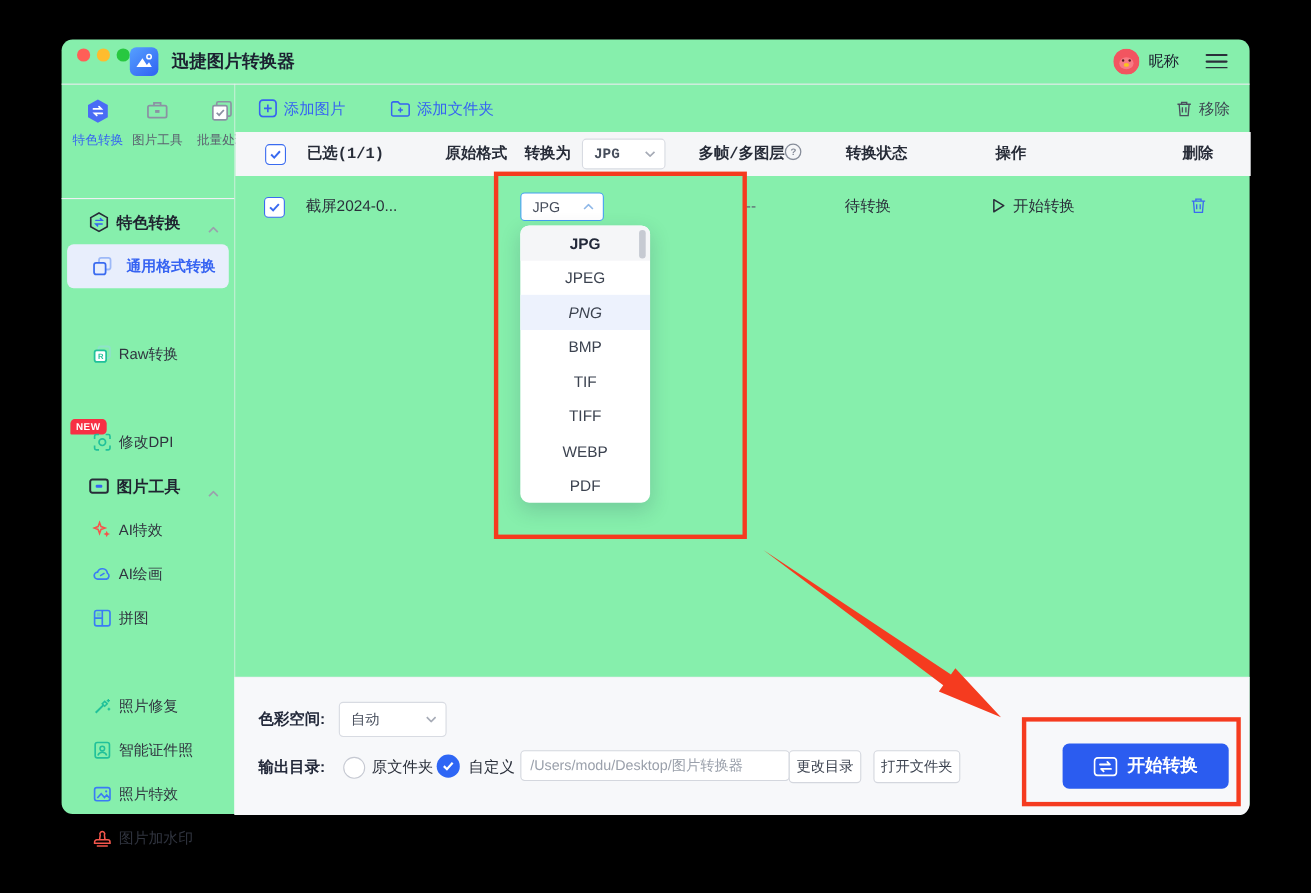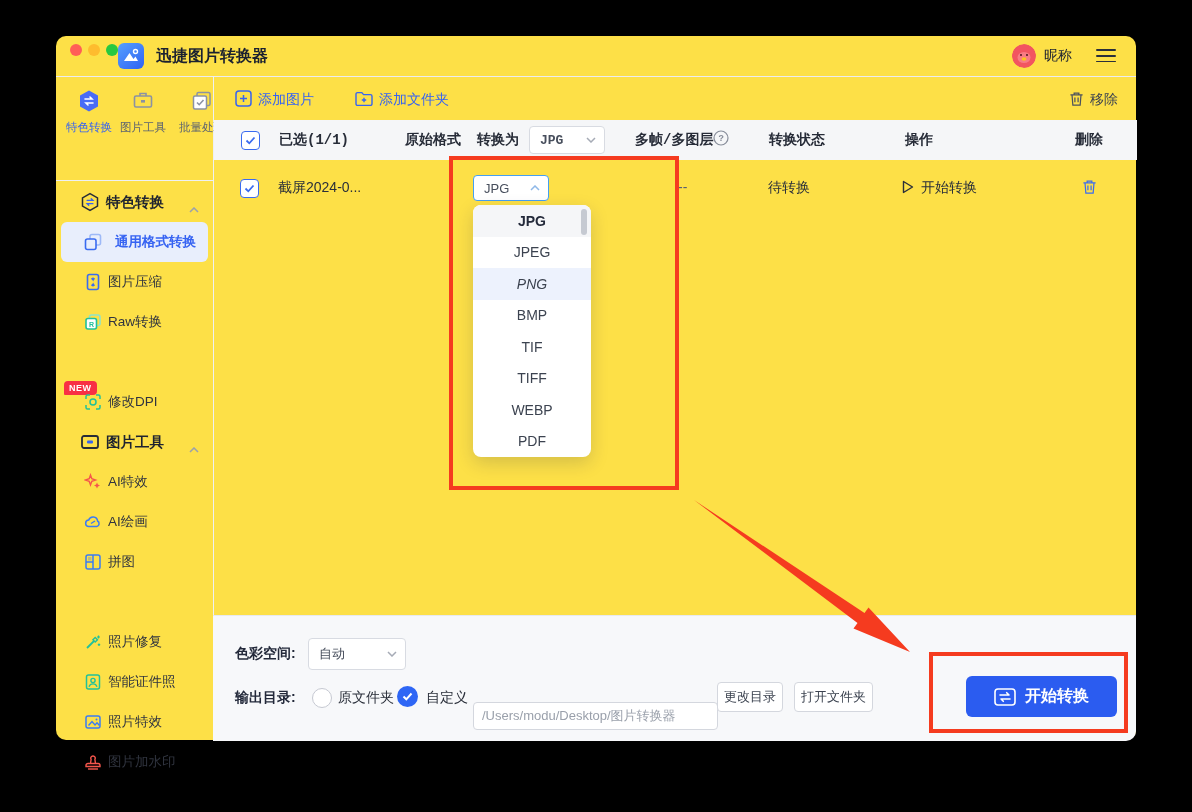--- a/index.html
+++ b/index.html
@@ -1,18 +1,18 @@
 <!DOCTYPE html>
 <html><head>
 <meta charset="utf-8">
 <style>
   html,body{margin:0;padding:0;background:#000;width:1192px;height:812px;overflow:hidden;
     font-family:"Liberation Sans","DejaVu Sans",sans-serif;-webkit-font-smoothing:antialiased;}
   .abs{position:absolute;justify-content:center;}
-  #window{position:absolute;left:56px;top:36px;width:1080px;height:704px;background:#fde047;
+  #window{position:absolute;left:56px;top:36px;width:1080px;height:704px;background:#86efac;
     border-radius:10px;box-shadow:0 18px 50px rgba(0,0,0,.5);}
   
   #titlebar{position:absolute;left:0;top:0;width:1080px;height:40px;border-bottom:1px solid #ececf1;}
   .light{position:absolute;top:8px;width:12px;height:12px;border-radius:50%;}
   #appicon{position:absolute;left:62px;top:7px;width:26px;height:26px;border-radius:6px;
     background:linear-gradient(140deg,#56a0ff,#2f62f2);display:flex;align-items:center;justify-content:center;}
   #apptitle{position:absolute;left:100px;top:10px;font-size:16px;font-weight:bold;color:#1b2130;}
   #avatar{position:absolute;left:956px;top:8px;width:24px;height:24px;border-radius:50%;overflow:hidden;}
   #nickname{position:absolute;left:988px;top:11px;font-size:14px;color:#1b2130;}
   #hamburger{position:absolute;left:1040px;top:13px;width:20px;height:14px;cursor:pointer;}
@@ -56,21 +56,21 @@
     border-top:1px solid #e8eaee;border-radius:0 0 10px 0;}
   .flabel{font-size:14px;font-weight:bold;color:#23293a;}
   .btn{display:flex;align-items:center;justify-content:center;background:#fff;border:1px solid #d4d7de;
     border-radius:4px;font-size:13px;color:#3c4350;cursor:pointer;}
   #startbtn{position:absolute;left:910px;top:640px;width:151px;height:41px;background:#2b5cf0;border:none;
     border-radius:6px;display:flex;align-items:center;justify-content:center;gap:9px;color:#fff;
     font-size:16px;font-weight:bold;cursor:pointer;}
   
   .annot{position:absolute;border:4px solid #f53b1f;z-index:60;pointer-events:none;}
   #arrowsvg{position:absolute;left:0;top:0;z-index:60;pointer-events:none;}
-  input{font-family:"Liberation Sans","DejaVu Sans",sans-serif;margin-top:20px;}
+  input{font-family:"Liberation Sans","DejaVu Sans",sans-serif;}
 </style>
 </head>
 <body>
 
 <div id="window">
 
   <div id="titlebar">
     <span class="light" style="left:14px;background:#ff5f57"></span>
     <span class="light" style="left:32px;background:#febc2e"></span>
     <span class="light" style="left:50px;background:#28c840"></span>
@@ -146,29 +146,20 @@
     <div class="srow selected" style="top:146px">
       <span class="sicon">
         <svg width="18" height="18" viewBox="0 0 18 18">
             <rect x="6" y="1.5" width="10.5" height="10.5" rx="2" fill="none" stroke="#9db9f7" stroke-width="1.6"></rect>
             <rect x="1.5" y="6" width="10.5" height="10.5" rx="2" fill="#e8eefc" stroke="#3a6bf0" stroke-width="1.6"></rect>
           </svg>
       </span>
       <span class="slabel">通用格式转换</span>
     </div>
 
-    <div class="srow" style="top:186px">
-      <span class="sicon">
-        <svg width="18" height="18" viewBox="0 0 18 18">
-            <rect x="3.5" y="1.5" width="11" height="15" rx="2" fill="none" stroke="#3a6bf0" stroke-width="1.6"></rect>
-            <path d="M9 4.5 v2.5 l-1.6-1.6 M9 7 l1.6-1.6 M9 13.5 v-2.5 l-1.6 1.6 M9 11 l1.6 1.6" stroke="#3a6bf0" stroke-width="1.3" fill="none"></path>
-          </svg>
-      </span>
-      <span class="slabel">图片压缩</span>
-    </div>
 
     <div class="srow" style="top:226px">
       <span class="sicon">
         <svg width="18" height="18" viewBox="0 0 18 18">
             <rect x="5.5" y="2" width="10.5" height="10.5" rx="2" fill="none" stroke="#8fe3c9" stroke-width="1.6"></rect>
             <rect x="2" y="5.5" width="10.5" height="10.5" rx="2" fill="#fff" stroke="#21c19a" stroke-width="1.6"></rect>
             <text x="5" y="13.5" font-size="7" fill="#21c19a" font-weight="bold">R</text>
           </svg>
       </span>
       <span class="slabel">Raw转换</span>

